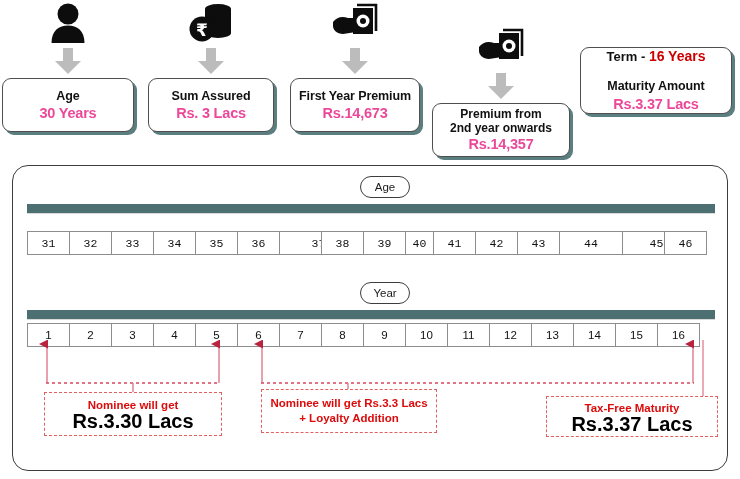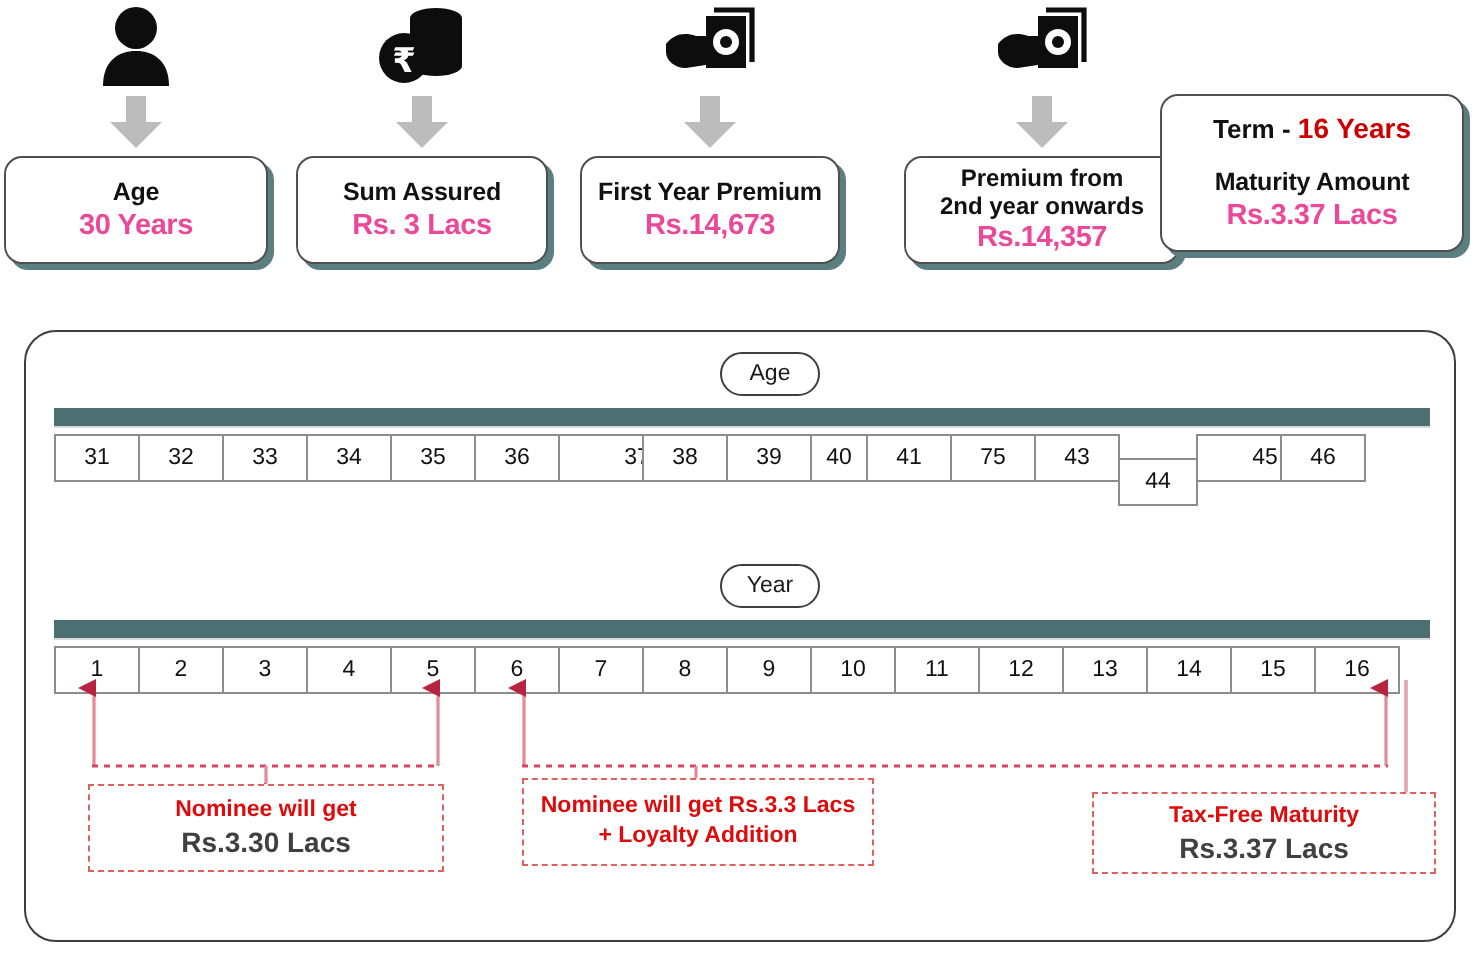--- a/index.html
+++ b/index.html
@@ -79,21 +79,21 @@
   .anno-layer{position:absolute;left:0;top:0;width:740px;height:479px;pointer-events:none;}
 
   .note{
     position:absolute;box-sizing:border-box;
     border:1.5px dashed #e06060;
     background:#ffffff;
     display:flex;flex-direction:column;align-items:center;justify-content:center;
     text-align:center;
   }
   .note .l1{color:#dd0b0b;font-weight:bold;font-size:11.5px;line-height:15px;}
-  .note .l2{color:#404040;font-weight:bold;font-size:14px;line-height:17px;}
+  .note .l2{color:#000000;font-weight:bold;font-size:20px;line-height:17px;}
 </style>
 </head>
 <body>
 
 <div class="stage">
 
   <div class="top-row">
 
     <div class="summary-col" style="left:2px;width:132px;">
       <div class="icon-wrap">
@@ -156,21 +156,21 @@
       <div class="arrow-down">
         <div class="shaft"></div>
           <div class="head"></div>
       </div>
       <div class="card" style="height:54px;margin-top:2px;">
         <div class="lbl">First Year Premium</div>
         <div class="val">Rs.14,673</div>
       </div>
     </div>
 
-    <div class="summary-col" style="left:452px;width:138px;">
+    <div class="summary-col" style="left:432px;width:138px;margin-top:25px;">
       <div class="icon-wrap">
         <svg width="48" height="42" viewBox="0 0 48 42">
           <g fill="#0d0d0d">
             <path d="M22 6 L42 6 L42 32 L22 32 Z"></path>
             <path d="M26 3 L45 3 L45 29" fill="none" stroke="#0d0d0d" stroke-width="2.6"></path>
             <path d="M2 20 C6 15 11 14 17 16 L25 20 L25 30 L12 32 C6 32 2 28 2 24 Z"></path>
             <rect x="17" y="16" width="11" height="8"></rect>
           </g>
           <circle cx="32" cy="19" r="6.5" fill="#ffffff"></circle>
           <circle cx="32" cy="19" r="3" fill="#0d0d0d"></circle>
@@ -181,52 +181,52 @@
           <div class="head"></div>
       </div>
       <div class="card" style="height:54px;margin-top:2px;">
         <div class="lbl2">Premium from</div>
         <div class="lbl2">2nd year onwards</div>
         <div class="val">Rs.14,357</div>
       </div>
     </div>
 
     <div class="summary-col" style="left:580px;top:47px;width:152px;">
-      <div class="card" style="height:79px;">
+      <div class="card" style="height:67px;justify-content:space-between;">
         <div class="term-line">
           <span>Term</span>
           <span>-</span>
           <span class="rd">16 Years</span>
         </div>
         <div style="height:11px;"></div>
         <div class="lbl">Maturity Amount</div>
         <div class="val">Rs.3.37 Lacs</div>
       </div>
     </div>
   </div>
 
   <div class="panel">
 
     <div class="pill" style="left:347px;top:10px;">Age</div>
     <div class="teal-bar" style="left:14px;top:38px;width:688px;"></div>
-    <div class="cells" id="age-cells" style="left:14px;top:51px;">
+    <div class="cells" id="age-cells" style="left:14px;top:65px;font-family:Liberation Mono, monospace;">
         <div class="cell" style="width: 43px;">31</div>
         <div class="cell" style="width: 43px;">32</div>
         <div class="cell" style="width: 43px;">33</div>
         <div class="cell" style="width: 43px;">34</div>
         <div class="cell" style="width: 43px;">35</div>
         <div class="cell" style="width: 43px;">36</div>
         <div class="cell" style="width: 43px; padding-left: 36px;">37</div>
         <div class="cell" style="width: 43px;">38</div>
         <div class="cell" style="width: 43px;">39</div>
         <div class="cell" style="width: 29px;">40</div>
         <div class="cell" style="width: 43px;">41</div>
-        <div class="cell" style="width: 43px;">75</div>
+        <div class="cell" style="width: 43px;">42</div>
         <div class="cell" style="width: 43px;">43</div>
-        <div class="cell" style="width: 40px; margin-top: 12px;">44</div>
+        <div class="cell" style="width: 64px;">44</div>
         <div class="cell" style="width: 43px; padding-left: 26px;">45</div>
         <div class="cell" style="width: 43px;">46</div>
       </div>
 
     <div class="pill" style="left:347px;top:116px;">Year</div>
     <div class="teal-bar" style="left:14px;top:144px;width:688px;"></div>
     <div class="cells" id="year-cells" style="left:14px;top:157px;">
         <div class="cell" style="width: 43px;">1</div>
         <div class="cell" style="width: 43px;">2</div>
         <div class="cell" style="width: 43px;">3</div>

